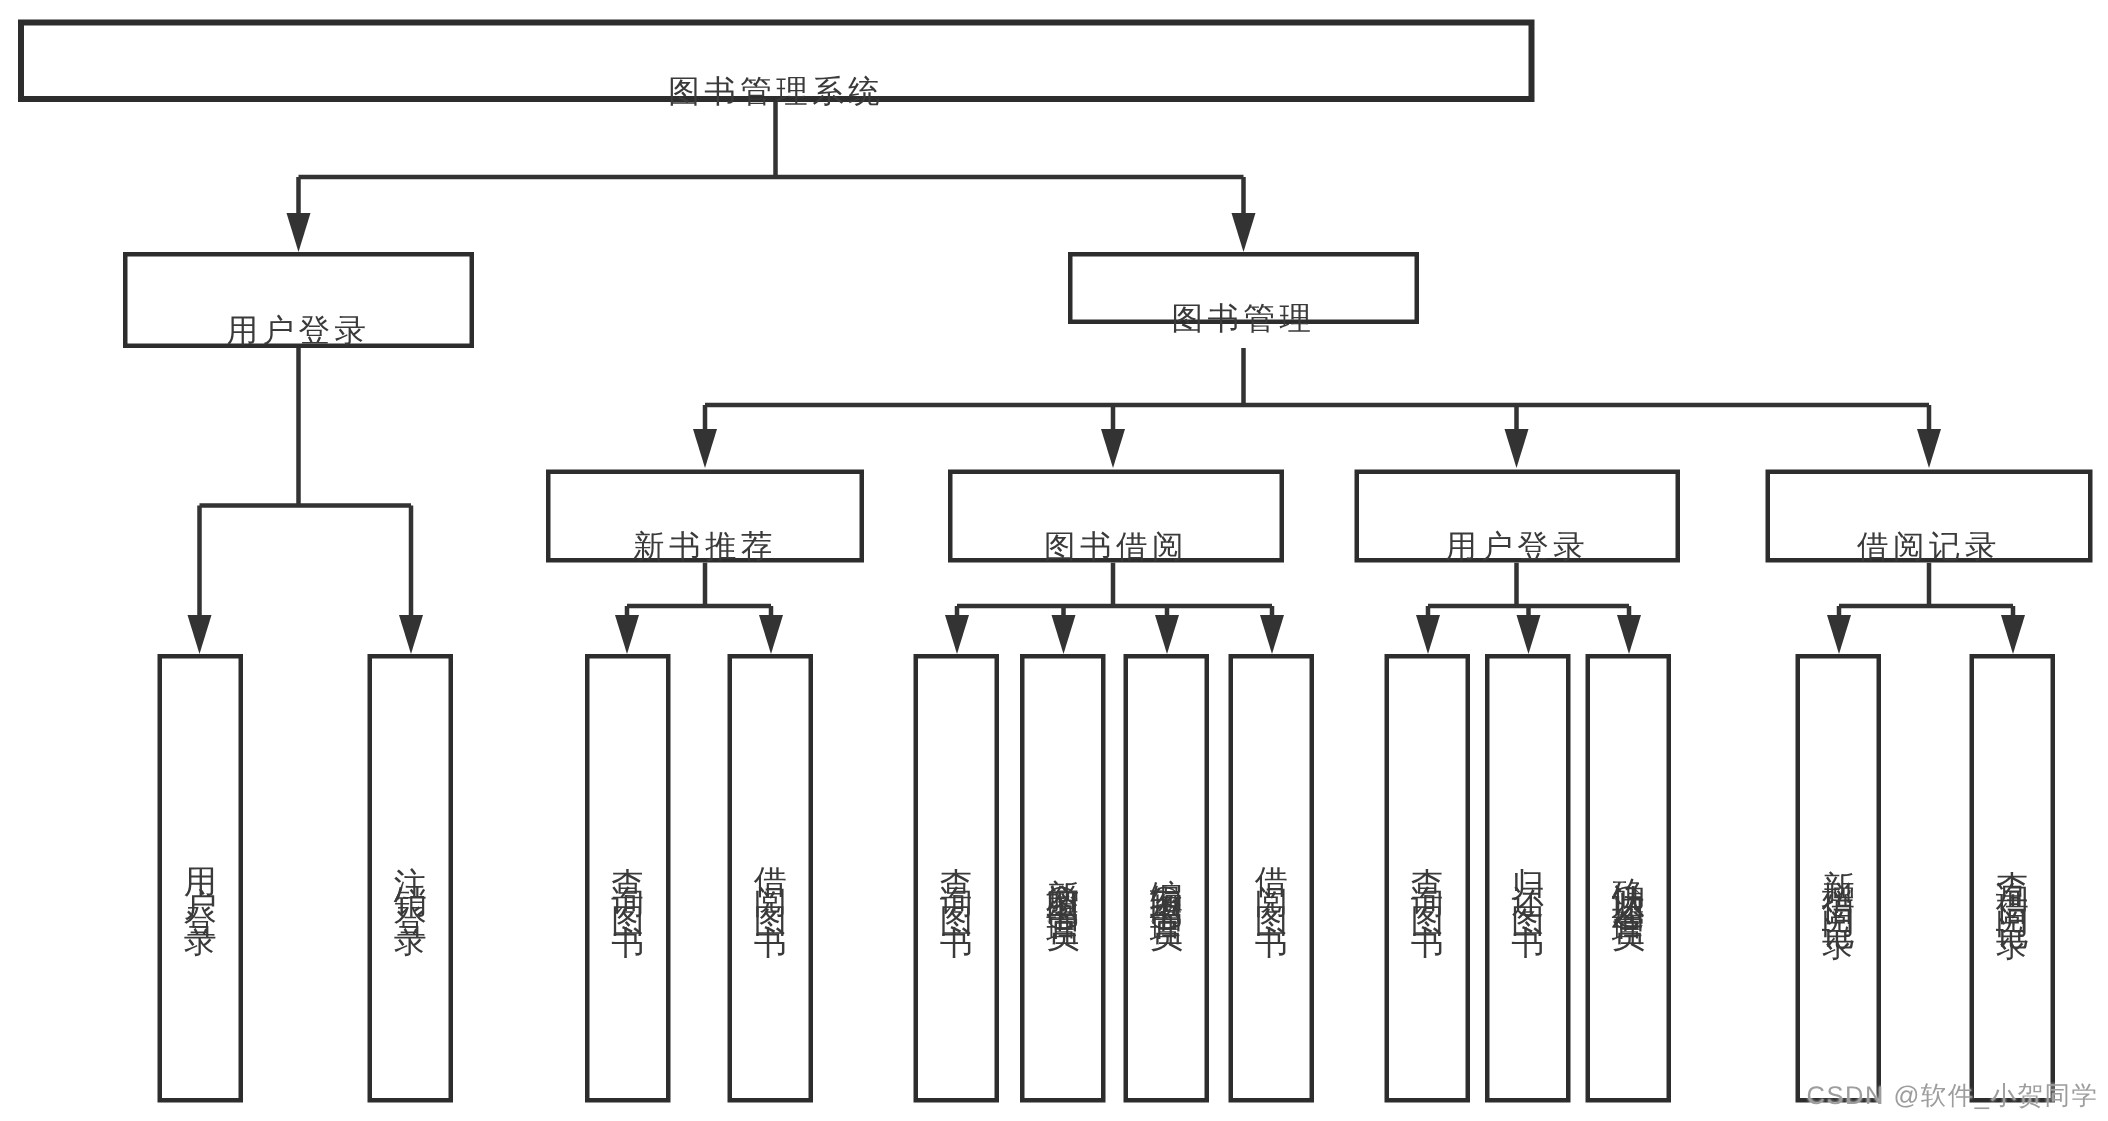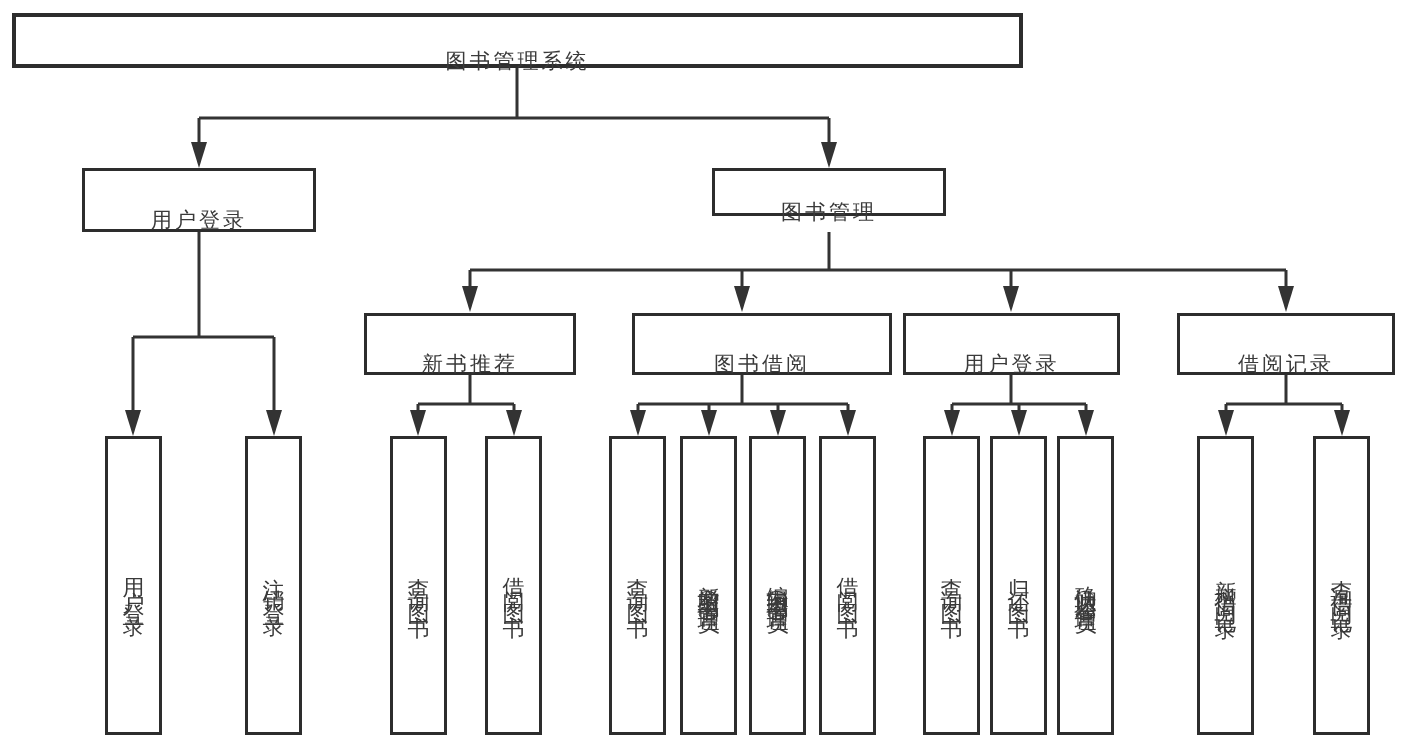--- a/index.html
+++ b/index.html
@@ -85,21 +85,21 @@
   <div class="box h" style="left:82px;top:168px;width:234px;height:64px">
     <span>用户登录</span>
   </div>
   <div class="box h" style="left:712px;top:168px;width:234px;height:48px">
     <span>图书管理</span>
   </div>
 
   <div class="box h" style="left:364px;top:313px;width:212px;height:62px">
     <span>新书推荐</span>
   </div>
-  <div class="box h" style="left:632px;top:313px;width:260px;height:62px">
+  <div class="box h" style="left:632px;top:313px;width:224px;height:62px">
     <span>图书借阅</span>
   </div>
   <div class="box h" style="left:903px;top:313px;width:217px;height:62px">
     <span>用户登录</span>
   </div>
   <div class="box h" style="left:1177px;top:313px;width:218px;height:62px">
     <span>借阅记录</span>
   </div>
 
   <div class="box v" style="left:105px;top:436px;width:57px;height:299px">
@@ -139,14 +139,15 @@
     <span class="sp10">确认归还（管理员）</span>
   </div>
 
   <div class="box v" style="left:1197px;top:436px;width:57px;height:299px">
     <span class="sp6">新增借阅记录</span>
   </div>
   <div class="box v" style="left:1313px;top:436px;width:57px;height:299px">
     <span class="sp6">查询借阅记录</span>
   </div>
 
+  <div class="watermark">CSDN @软件_小贺同学</div>
 
 </div>
 
 </body></html>

